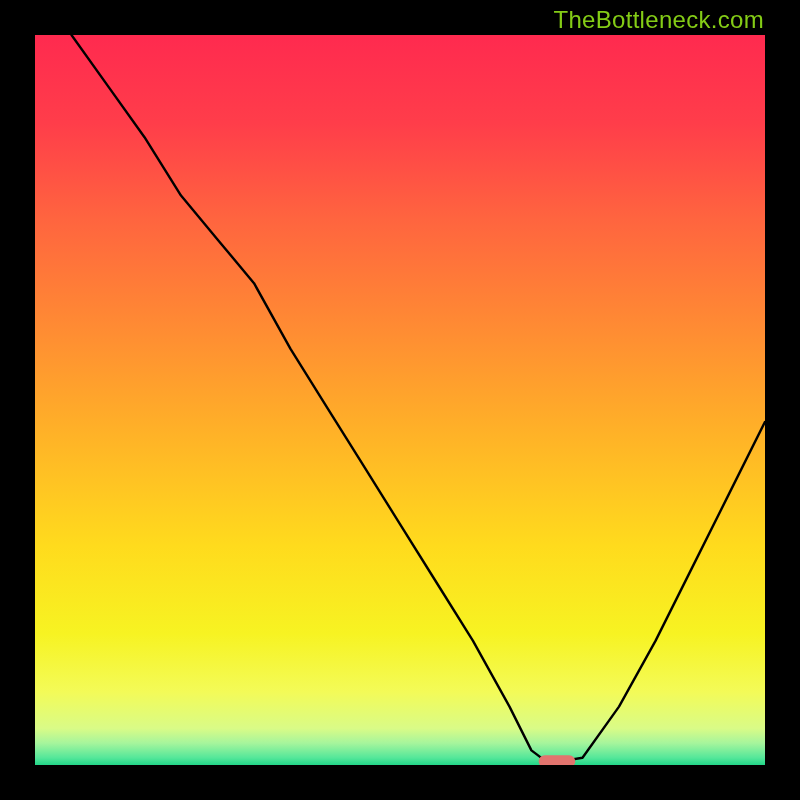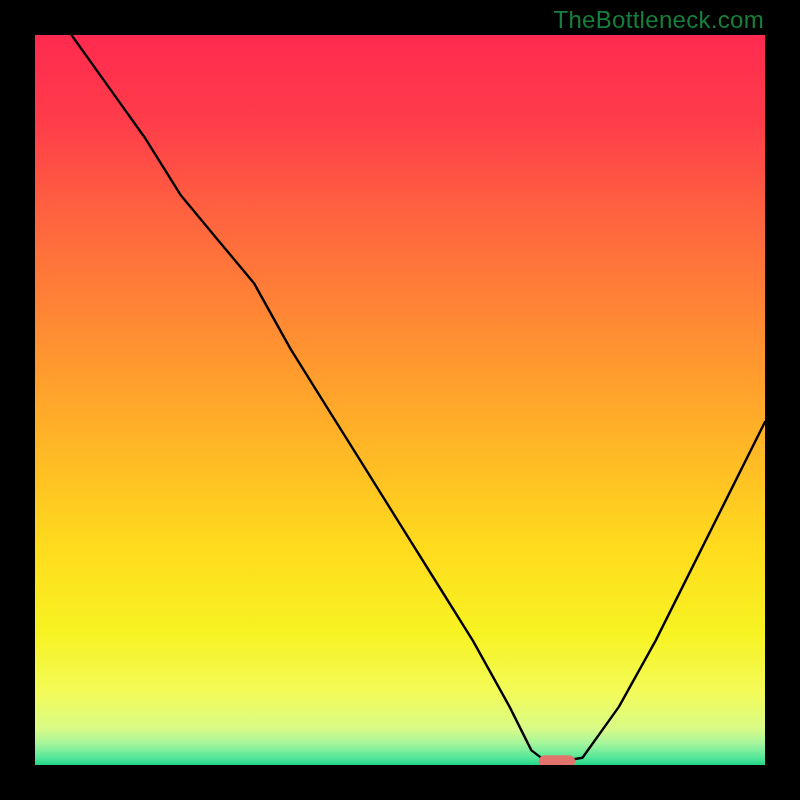--- a/index.html
+++ b/index.html
@@ -15,21 +15,21 @@
     left: 35px;
     top: 35px;
     width: 730px;
     height: 730px;
     overflow: hidden;
   }
   .watermark {
     position: absolute;
     top: 6px;
     right: 36px;
-    color: #15803d;
+    color: #84cc16;
     font-family: Arial, sans-serif;
     font-size: 24px;
     letter-spacing: 0.3px;
   }
   svg { display: block; }
 </style>
 </head>
 <body>
 
 <div class="outer">

